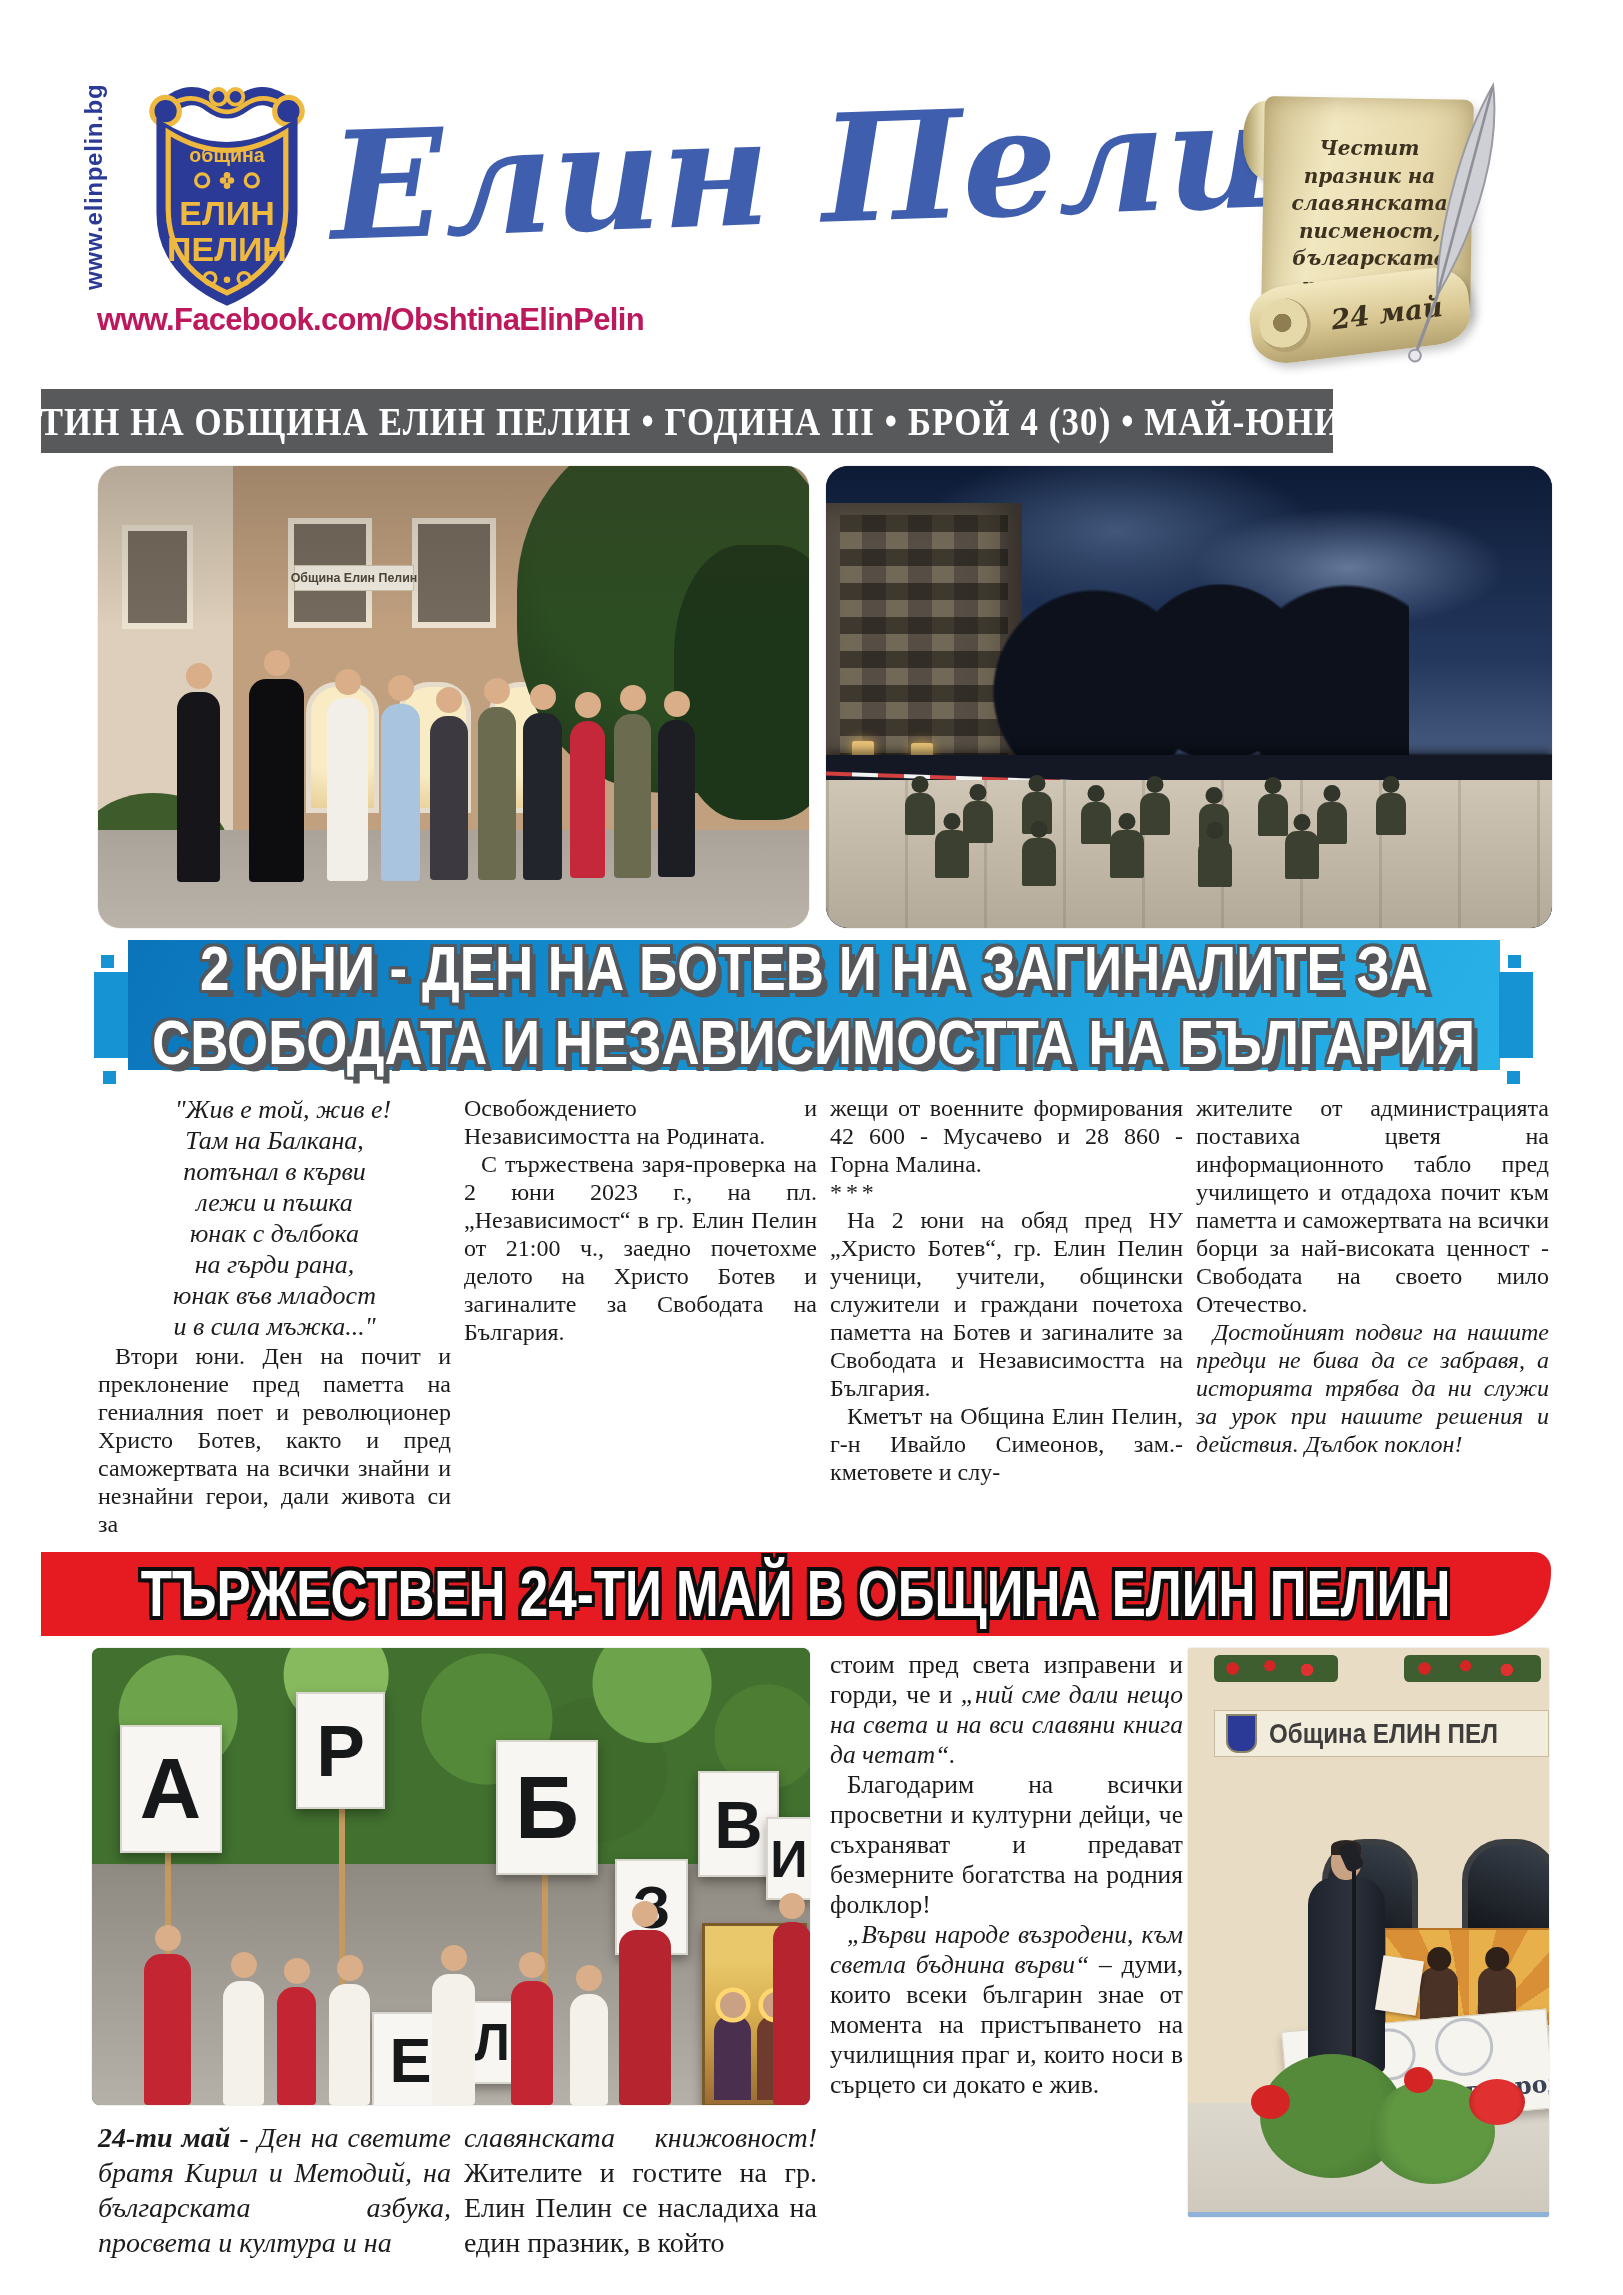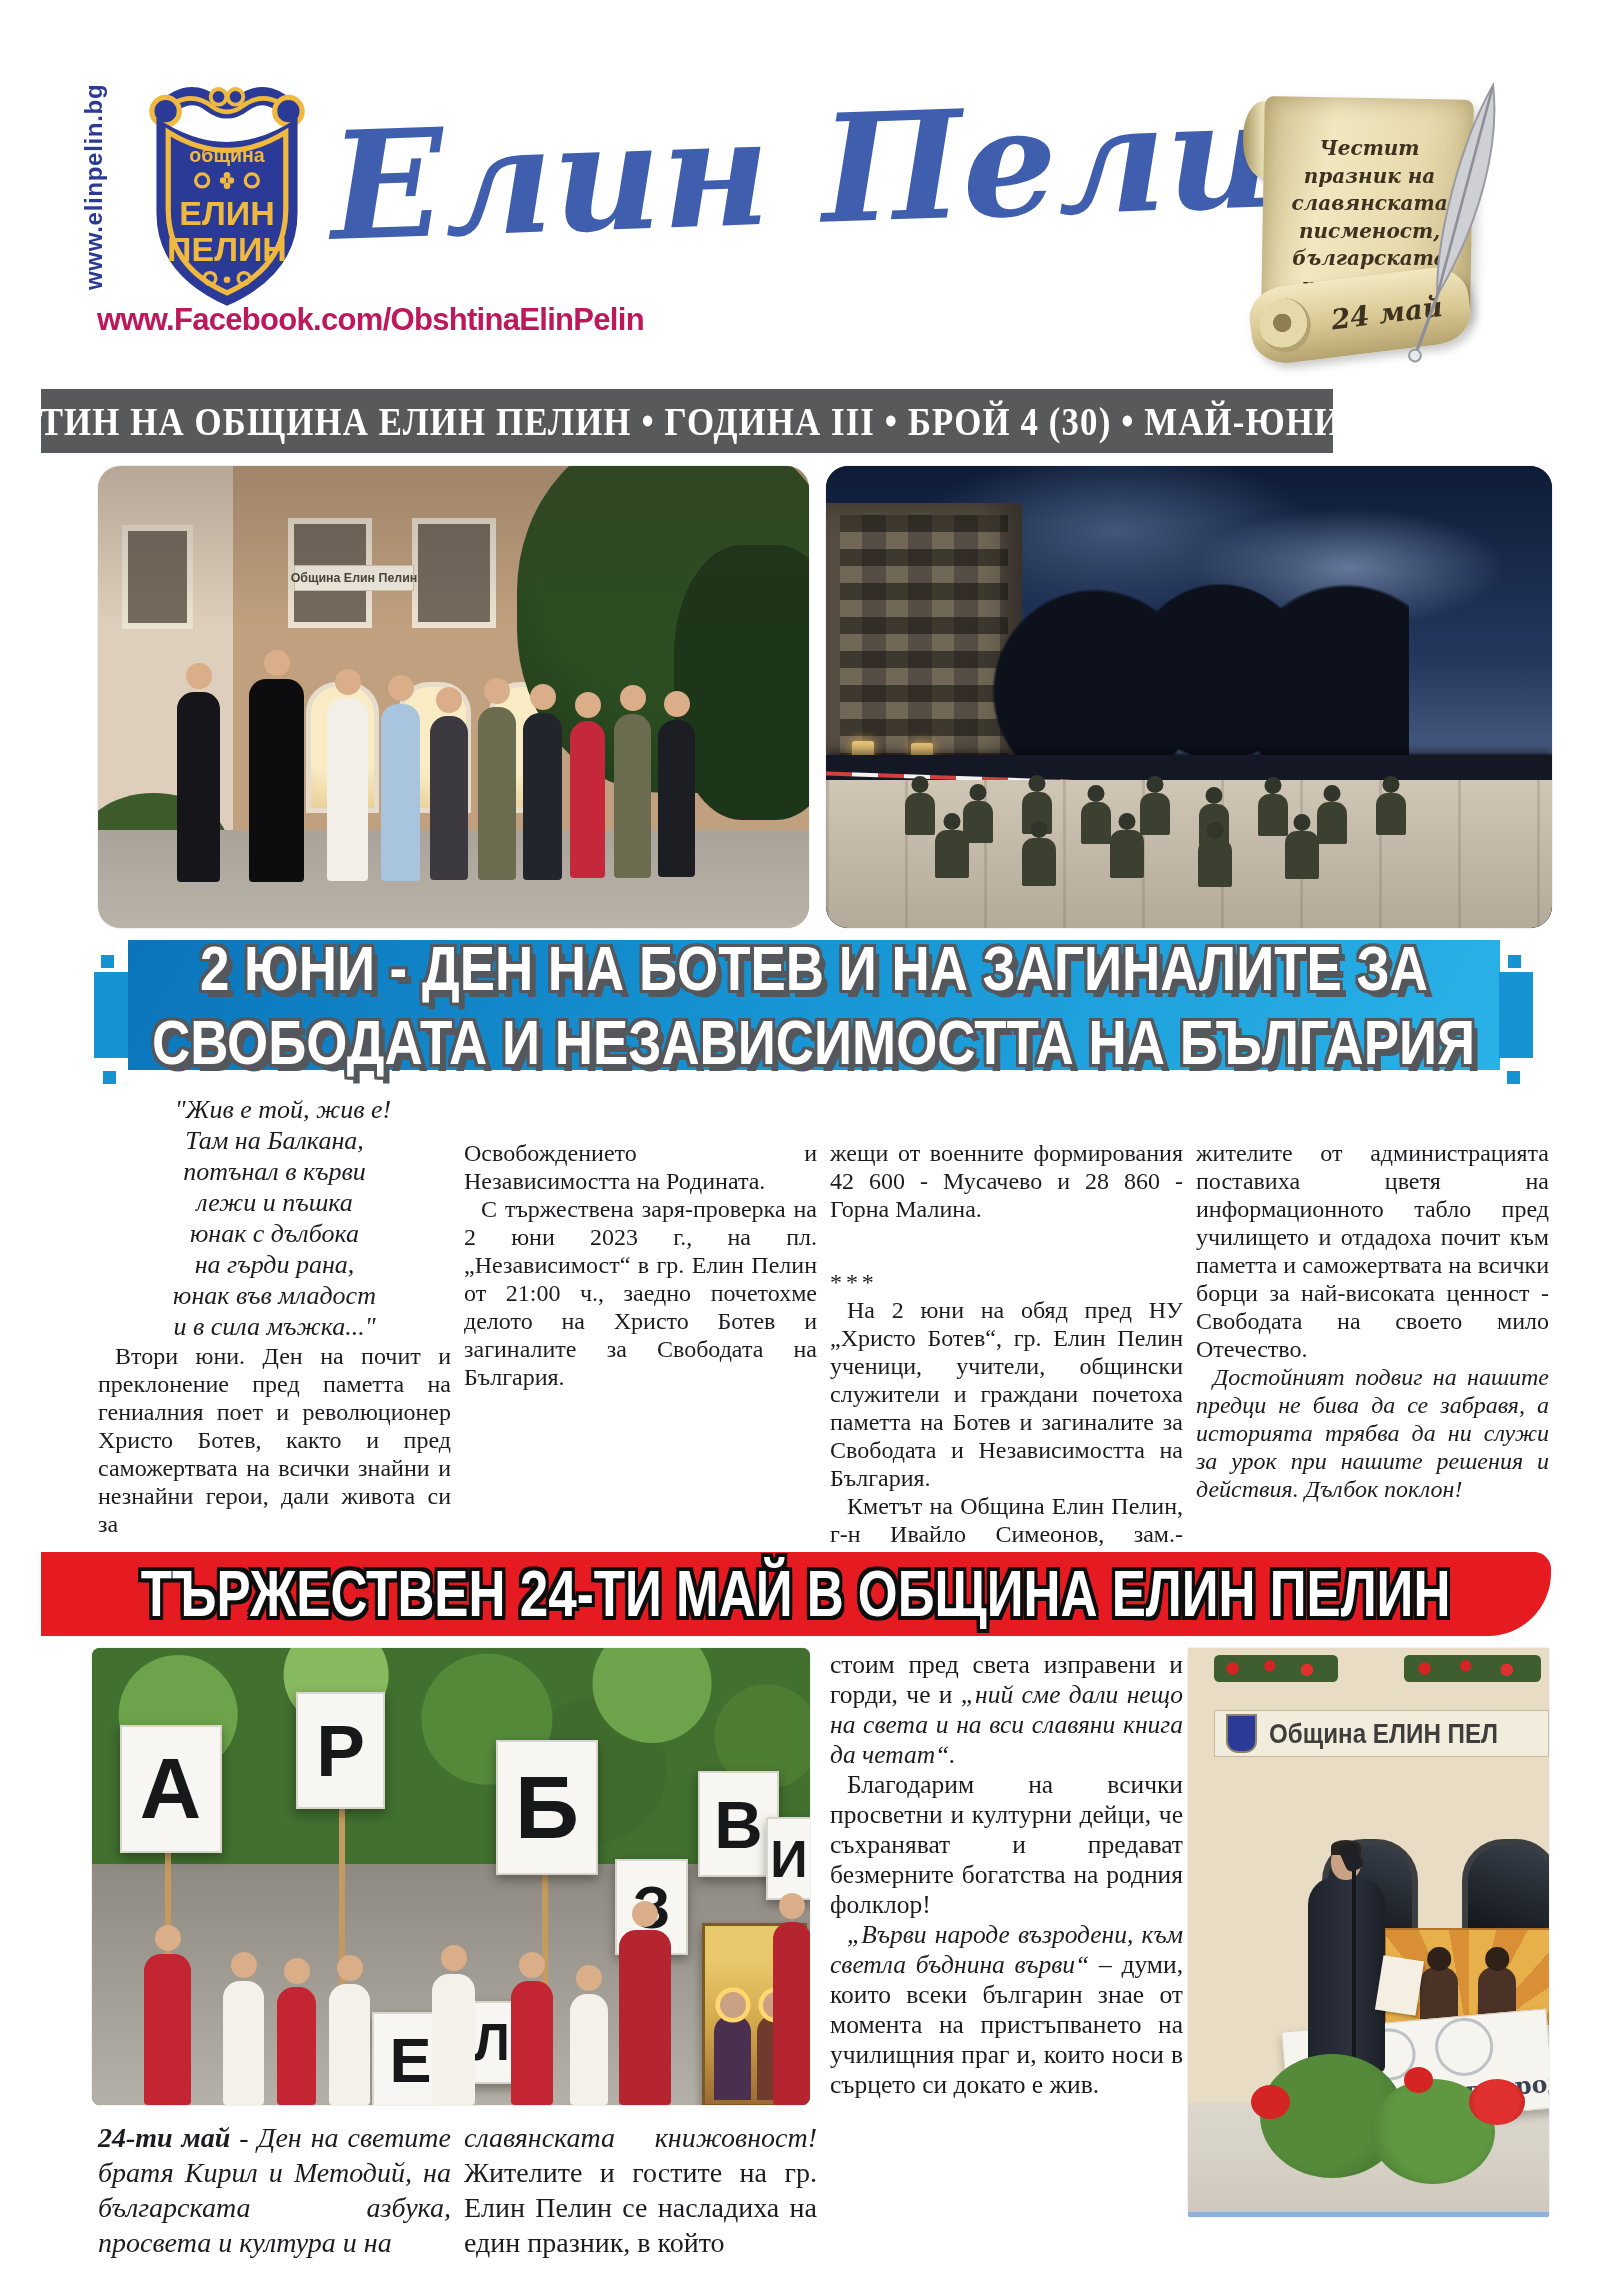--- a/index.html
+++ b/index.html
@@ -161,21 +161,21 @@
   .headline2{left:41px;top:1552px;width:1510px;height:84px;background:#e61b22;
     border-radius:0 17px 63px 0;display:flex;align-items:center;justify-content:center;}
   .headline2 .line{white-space:nowrap;transform:scaleX(.8);
     font-family:"Liberation Sans","DejaVu Sans",sans-serif;font-weight:bold;font-size:64px;color:#ffffff;
     text-shadow:-3.9px -3.9px 0 #0d0d0d,3.9px -3.9px 0 #0d0d0d,-3.9px 3.9px 0 #0d0d0d,3.9px 3.9px 0 #0d0d0d,
       -3.9px 0 0 #0d0d0d,3.9px 0 0 #0d0d0d,0 -3.9px 0 #0d0d0d,0 3.9px 0 #0d0d0d;}
 
   
   .col{position:absolute;width:353px;text-align:justify;font-size:24px;line-height:28px;color:#1c1c1e;}
   .col p{margin:0;text-indent:17px;}
-  .col p.noindent{text-indent:0;margin-top:45px;}
+  .col p.noindent{text-indent:0;}
   .quote{text-align:center;font-style:italic;font-size:26px;line-height:31px;white-space:pre-line;text-indent:0;margin:0;}
   .stars{letter-spacing:3.9px;text-indent:10.5px;}
   .c1{left:98px;top:1094px;}  .c2{left:464px;top:1094px;}
   .c3{left:830px;top:1094px;} .c4{left:1196px;top:1094px;}
   .ital{font-style:italic;}
   .boldital{font-style:italic;font-weight:bold;}
   .colB{position:absolute;width:353px;text-align:justify;font-size:25.5px;line-height:30px;color:#1c1c1e;}
   .colB p{margin:0;text-indent:17px;}
   .colB p.noindent{text-indent:0;}
   .caption{position:absolute;width:353px;text-align:justify;font-size:28px;line-height:35px;color:#1c1c1e;}

